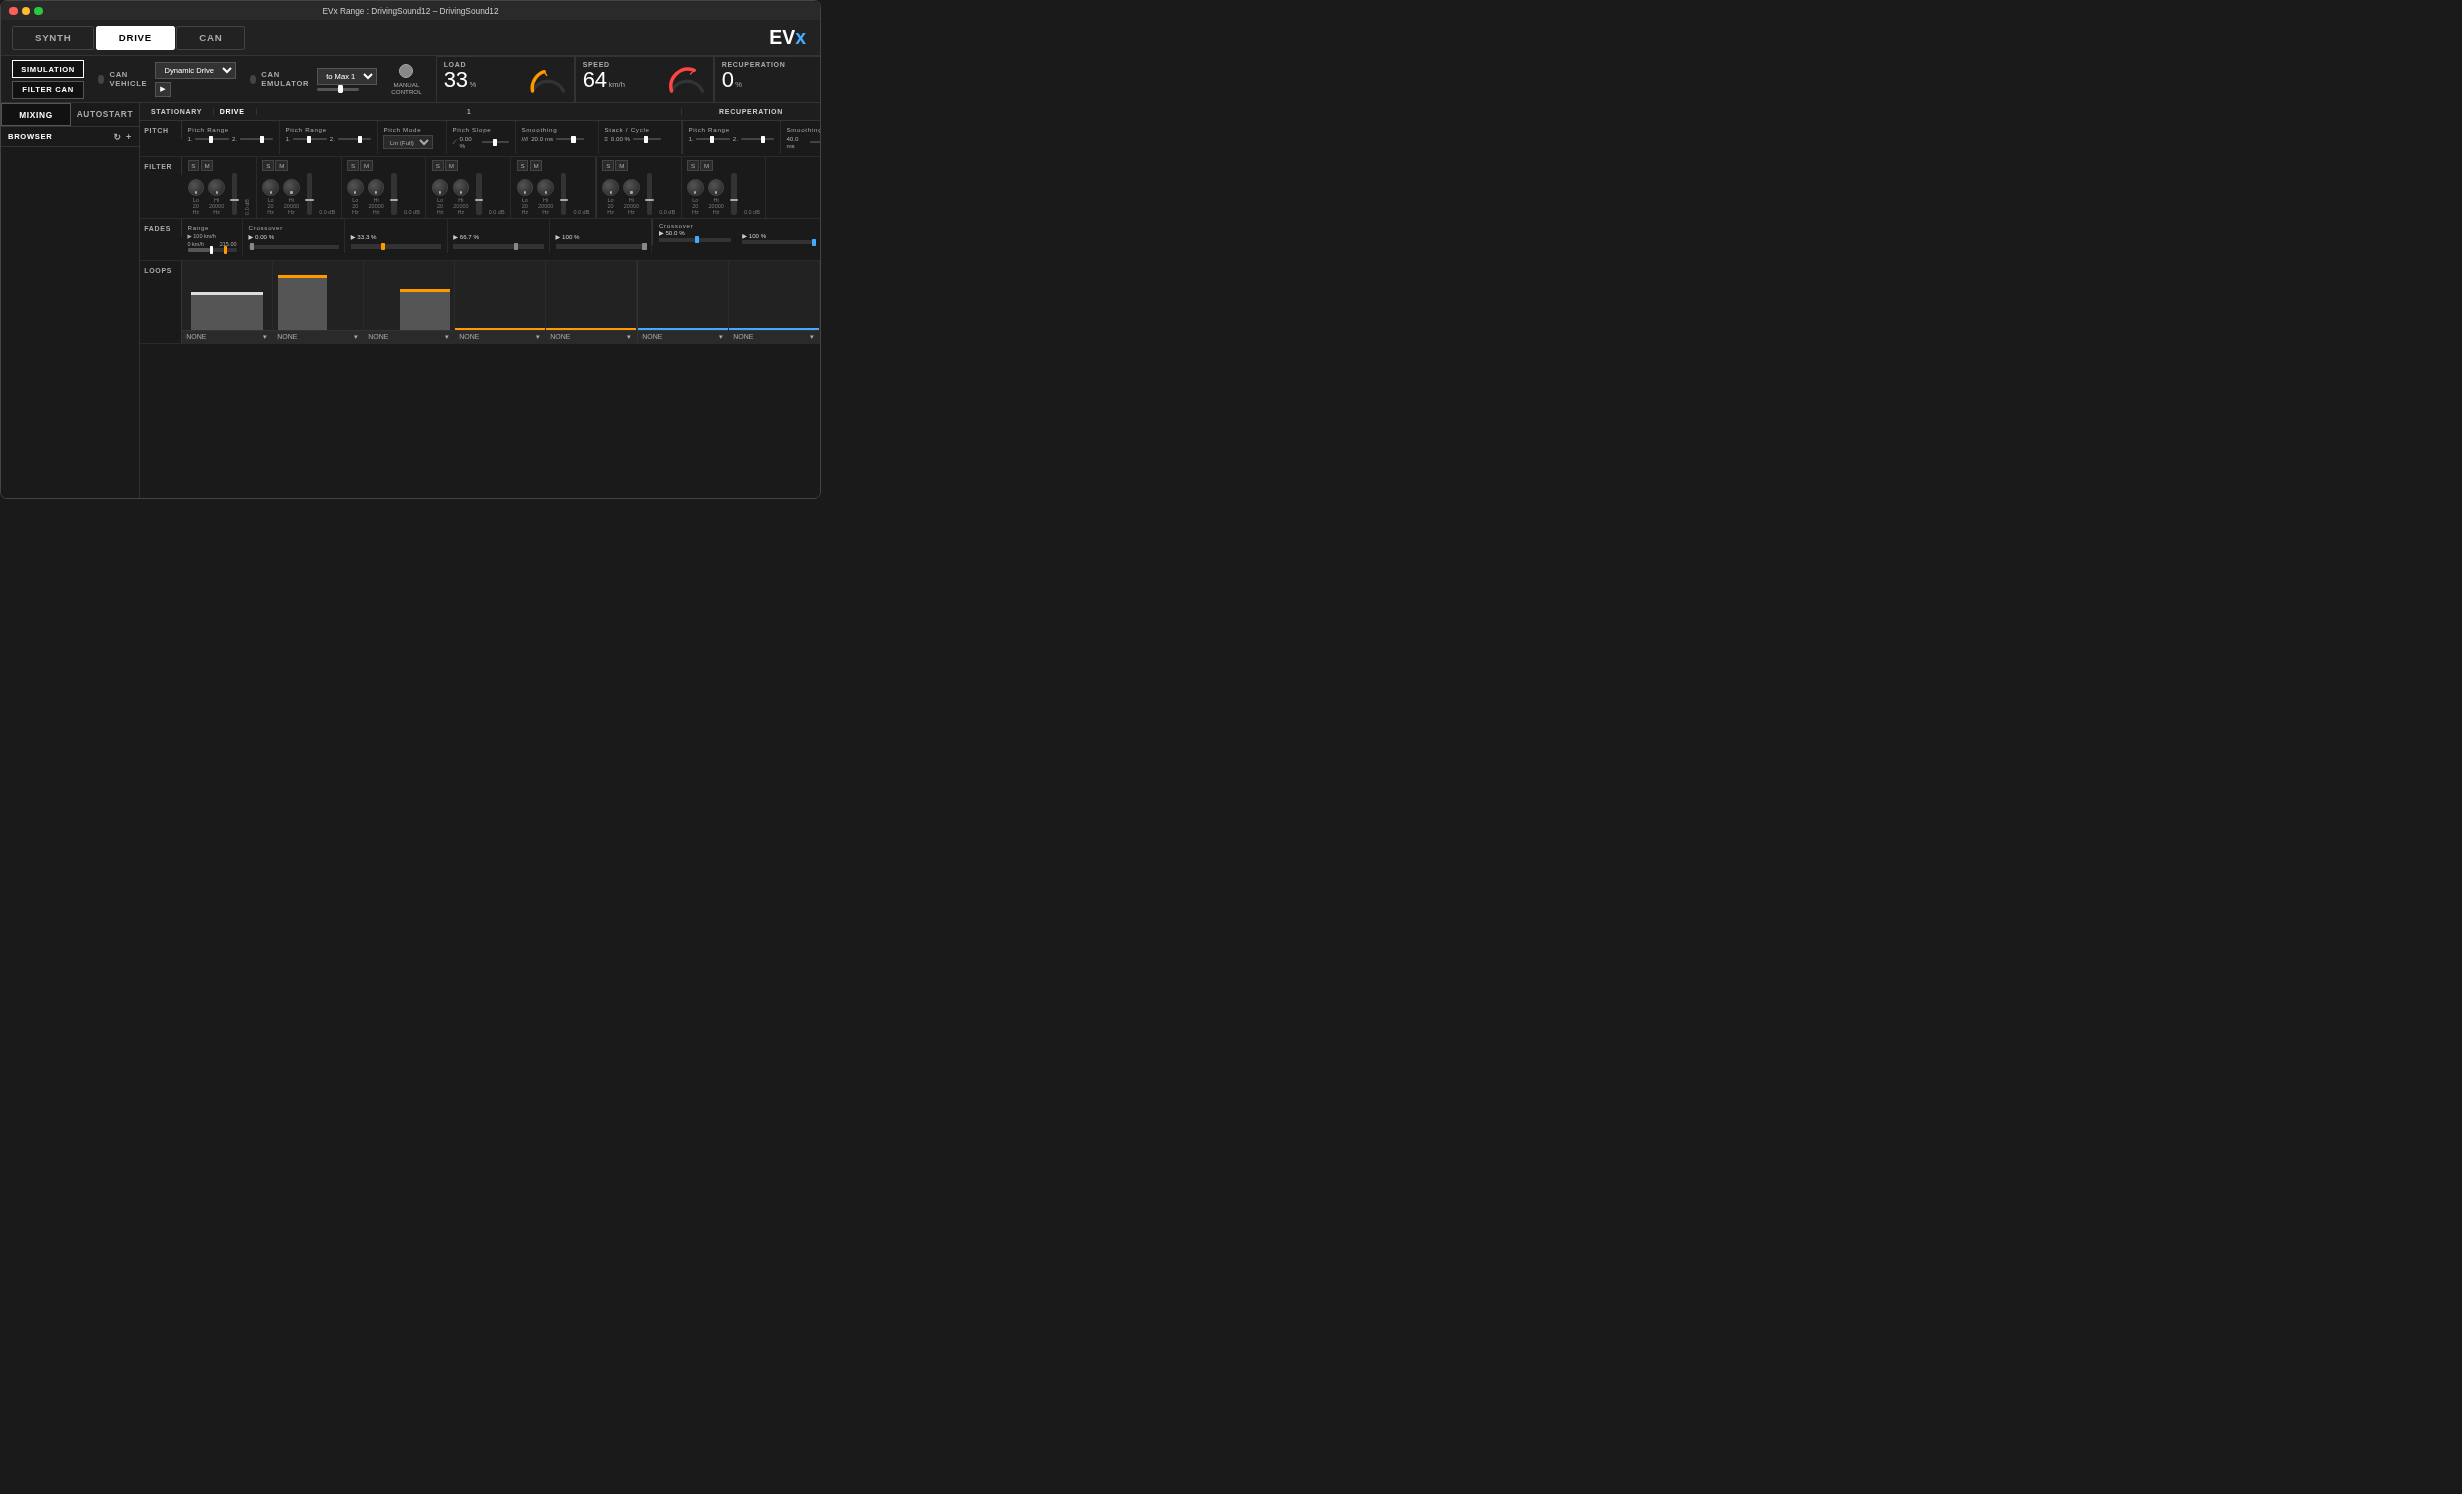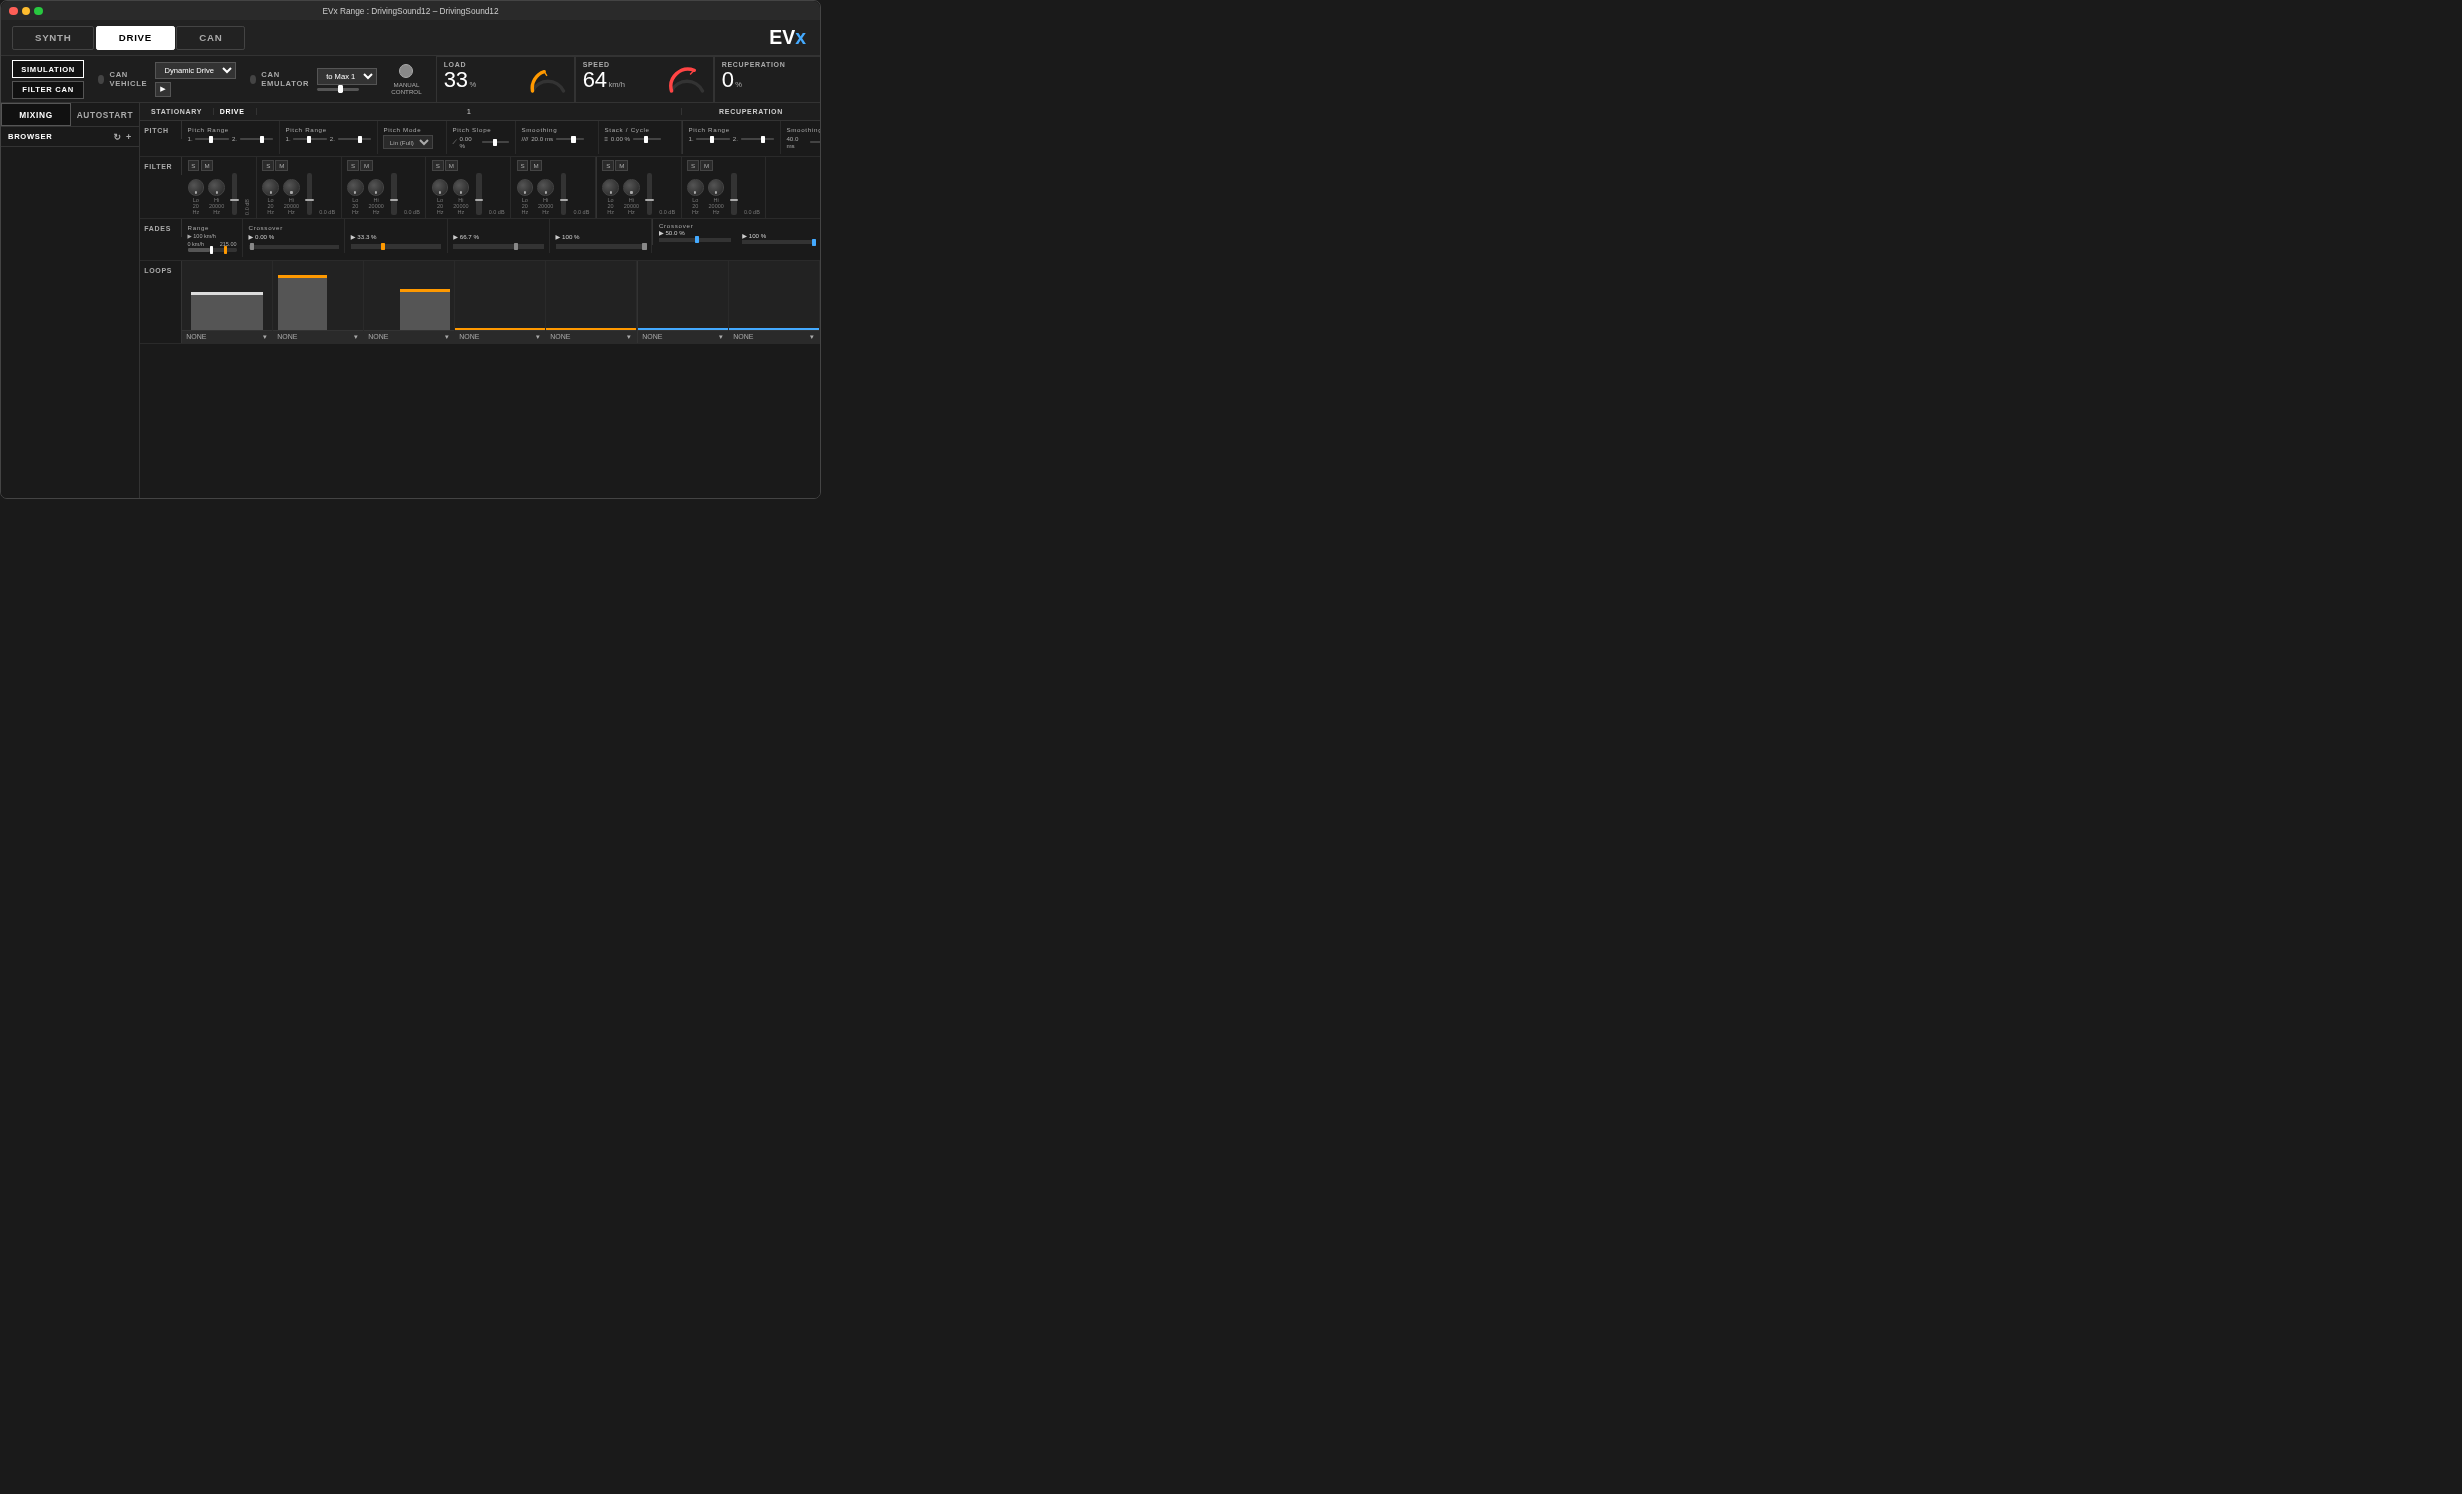--- a/index.html
+++ b/index.html
@@ -206,21 +206,20 @@
     }
     .sidebar {
       width: 139px;
       border-right: 0.7px solid #333;
       display: flex;
       flex-direction: column;
     }
     .mix-tabs {
       display: flex;
       border-bottom: 0.7px solid #333;
-      align-items: center;
     }
     .mix-tab {
       flex: 1;
       padding: 5.5px;
       text-align: center;
       font-size: 8.3px;
       font-weight: bold;
       letter-spacing: 0.7px;
       cursor: pointer;
       color: #aaa;

